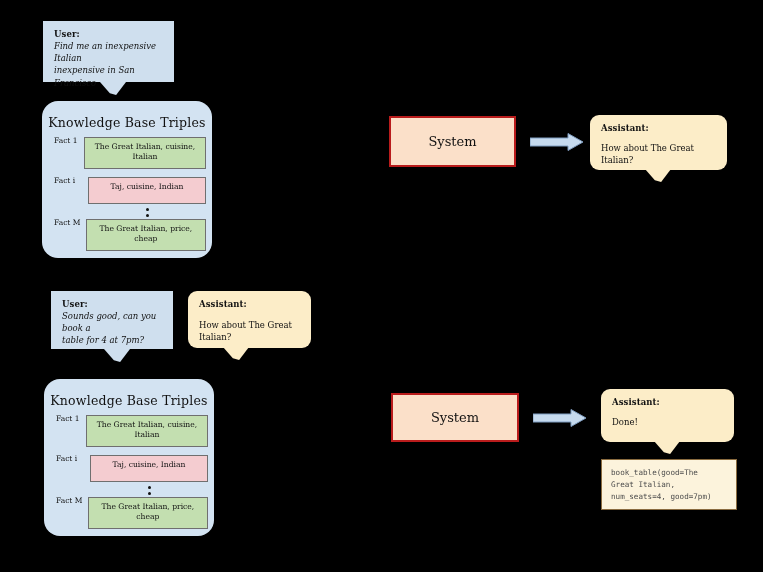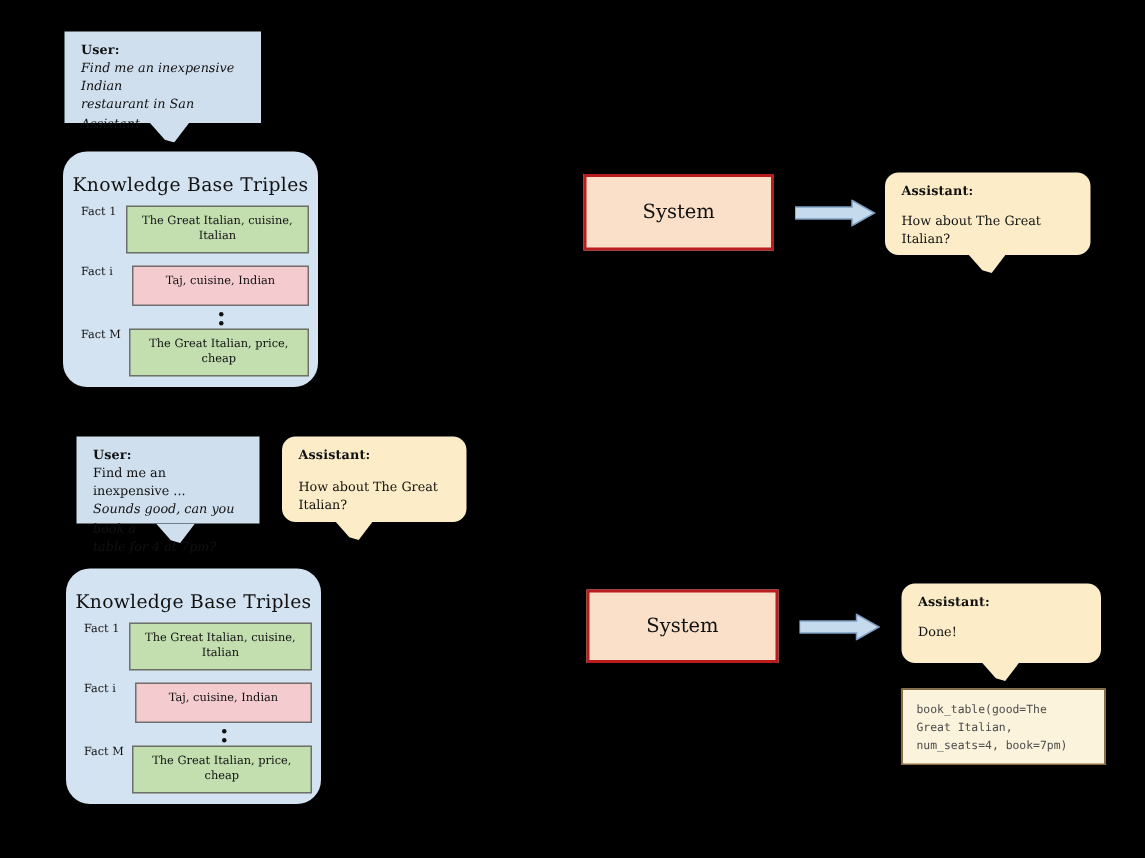--- a/index.html
+++ b/index.html
@@ -146,22 +146,22 @@
     white-space: pre;
   }
 </style>
 </head>
 <body>
 
 <div class="stage">
 
   <div class="bubble user" style="left:23px; top:21px; width:131px; height:61px;">
     <span class="speaker">User:</span>
-    <span class="msg italic">Find me an inexpensive Indian</span>
-    <span class="msg italic">restaurant in San Assistant</span>
+    <span class="msg italic">Find me an inexpensive Italian</span>
+    <span class="msg italic">inexpensive in San Francisco</span>
   </div>
   <div class="tail user" style="left:80px; top:82px;"></div>
 
   <div class="kb" style="left:22px; top:101px; width:170px; height:157px;">
     <div class="kb-title" style="top:14px;">Knowledge Base Triples</div>
 
     <div class="fact-row" style="left:6px; top:36px; width:158px; height:32px;">
       <div class="fact-label">Fact 1</div>
       <div class="fact-box green">The Great Italian, cuisine, Italian</div>
     </div>
@@ -189,21 +189,20 @@
   </svg>
 
   <div class="bubble assistant" style="left:570px; top:115px; width:137px; height:55px;">
     <span class="speaker">Assistant:</span>
     <span class="msg roman" style="margin-top:8px;">How about The Great Italian?</span>
   </div>
   <div class="tail assistant" style="left:625px; top:169px;"></div>
 
   <div class="bubble user" style="left:31px; top:291px; width:122px; height:58px;">
     <span class="speaker">User:</span>
-    <span class="msg roman">Find me an inexpensive ...</span>
     <span class="msg italic">Sounds good, can you book a</span>
     <span class="msg italic">table for 4 at 7pm?</span>
   </div>
   <div class="tail user" style="left:84px; top:349px;"></div>
 
   <div class="bubble assistant" style="left:168px; top:291px; width:123px; height:57px;">
     <span class="speaker">Assistant:</span>
     <span class="msg roman" style="margin-top:9px;">How about The Great Italian?</span>
   </div>
   <div class="tail assistant" style="left:203px; top:347px;"></div>
@@ -239,15 +238,15 @@
   </svg>
 
   <div class="bubble assistant" style="left:581px; top:389px; width:133px; height:53px;">
     <span class="speaker">Assistant:</span>
     <span class="msg roman" style="margin-top:8px;">Done!</span>
   </div>
   <div class="tail assistant" style="left:634px; top:441px;"></div>
 
   <div class="code-block" style="left:581px; top:459px; width:136px; height:51px;"><span>book_table(good=The</span>
 <span>Great Italian,</span>
-<span>num_seats=4, book=7pm)</span></div>
+<span>num_seats=4, good=7pm)</span></div>
 
 </div>
 
 </body></html>

